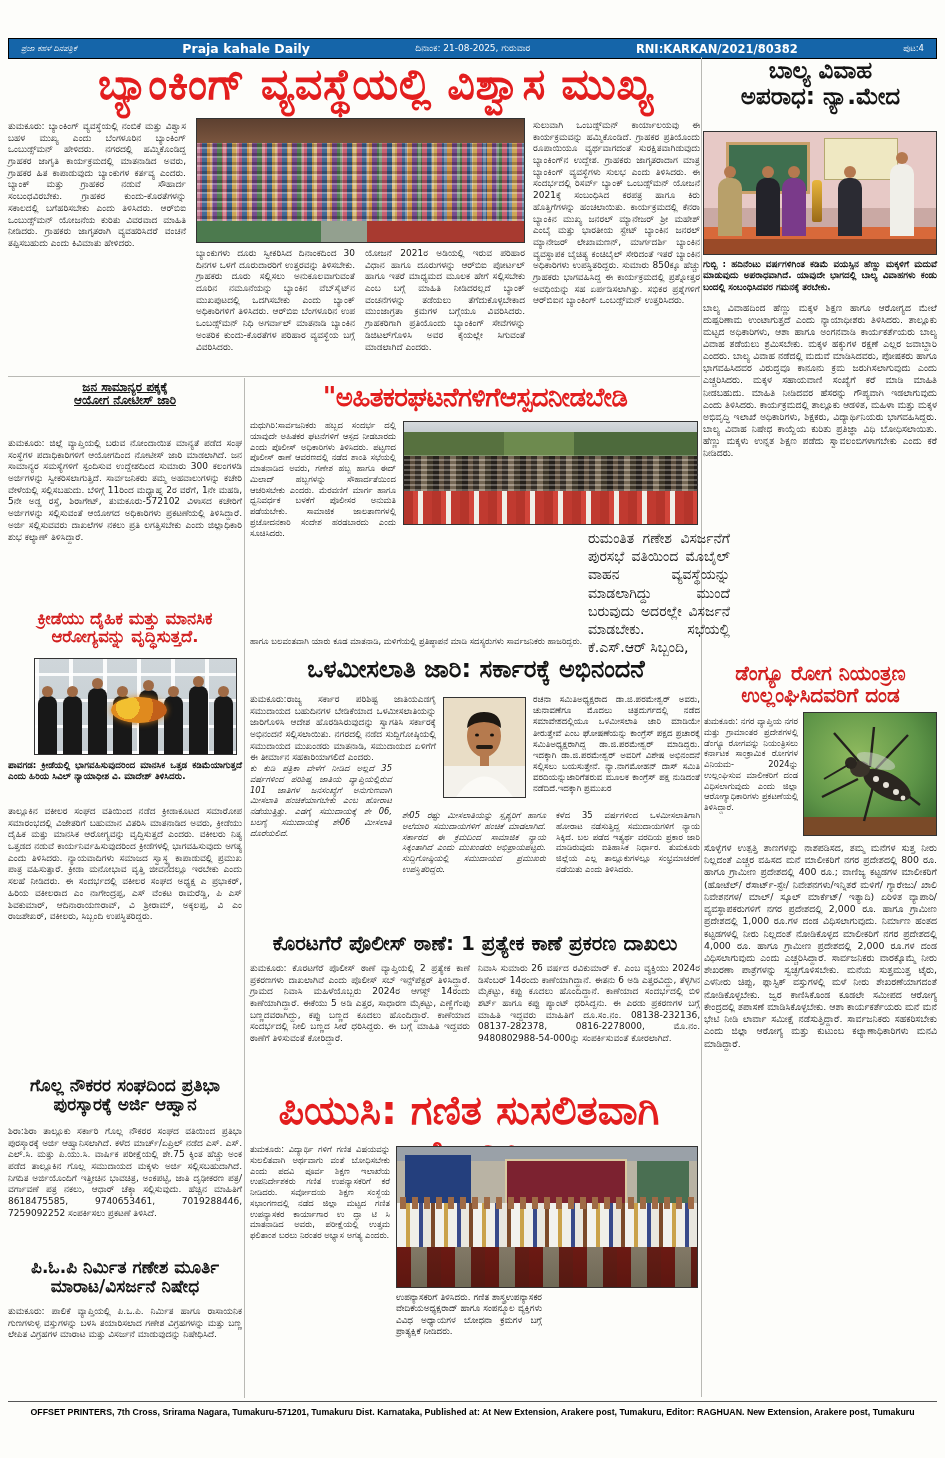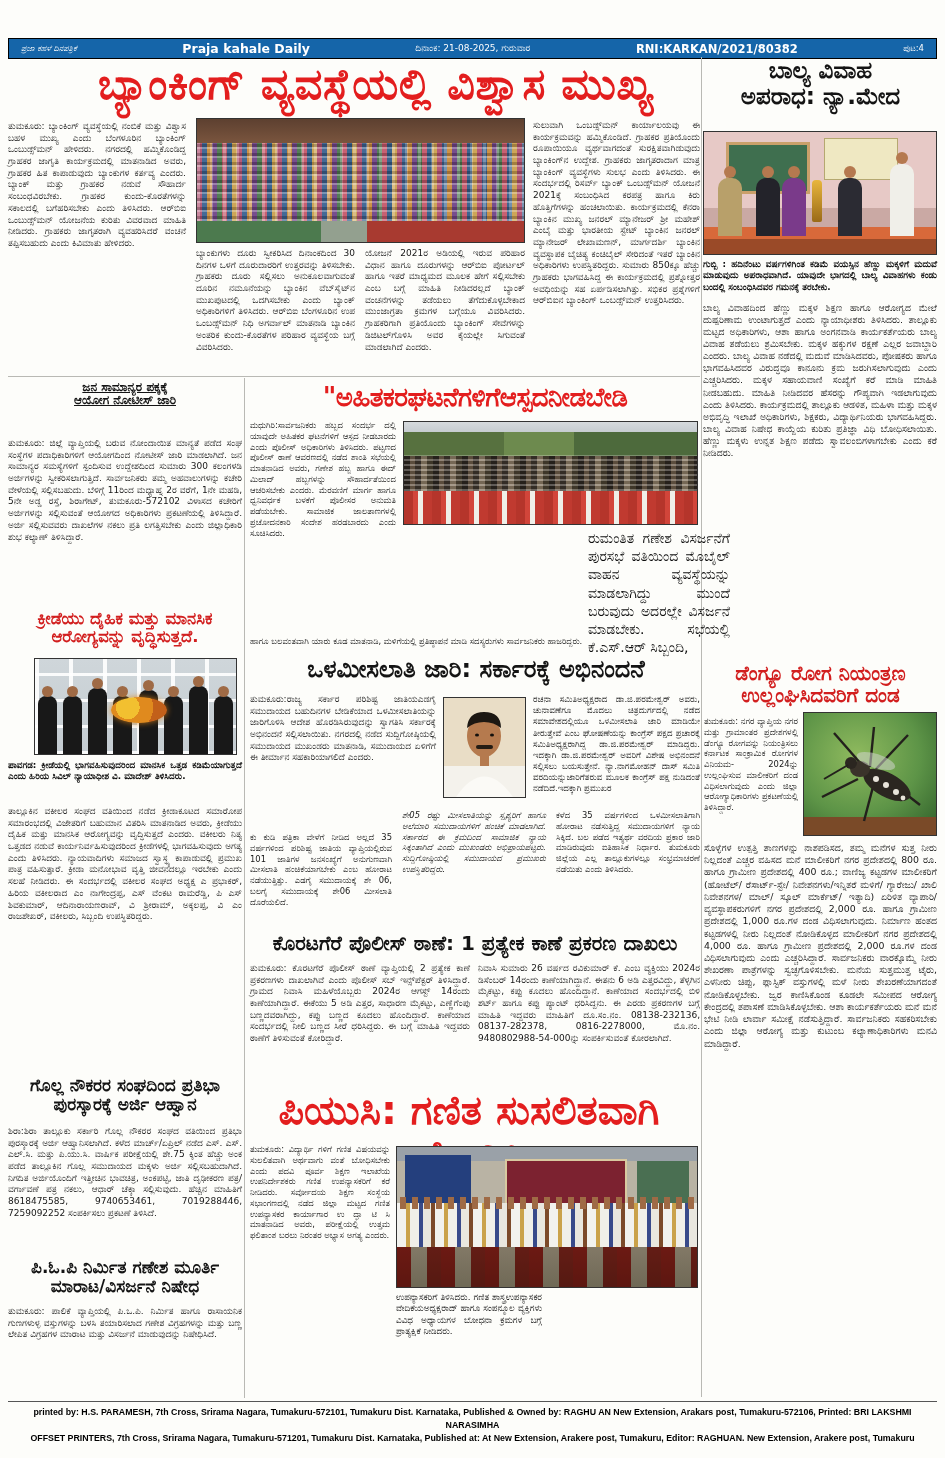--- a/index.html
+++ b/index.html
@@ -187,21 +187,21 @@
       <path d="M23 30 Q24 14 40 14 Q57 14 57 30 Q50 24 40 24 Q30 24 23 30 Z" fill="#1c1712"></path>
       <rect x="32" y="47" width="17" height="4" rx="2" fill="#241c14"></rect>
       <ellipse cx="33" cy="37" rx="2" ry="1.6" fill="#14100c"></ellipse>
       <ellipse cx="48" cy="37" rx="2" ry="1.6" fill="#14100c"></ellipse>
       <rect x="36" y="58" width="9" height="10" fill="#b57a4e"></rect>
     </svg>
   </div>
 
   <div class="abs body-txt" style="left:533px;top:694px;width:167px;height:112px;font-size:8.6px;">ರಚನಾ ಸಮಿತಿಅಧ್ಯಕ್ಷರಾದ ಡಾ.ಜಿ.ಪರಮೇಶ್ವರ್ ಅವರು, ಚುನಾವಣೆಗೂ ಮೊದಲು ಚಿತ್ರದುರ್ಗದಲ್ಲಿ ನಡೆದ ಸಮಾವೇಶದಲ್ಲಿಯೂ ಒಳಮೀಸಲಾತಿ ಜಾರಿ ಮಾಡಿಯೇ ತೀರುತ್ತೇವೆ ಎಂಬ ಘೋಷಣೆಯನ್ನು ಕಾಂಗ್ರೆಸ್ ಪಕ್ಷದ ಪ್ರಚಾರಕ್ಕೆ ಸಮಿತಿಅಧ್ಯಕ್ಷರಾಗಿದ್ದ ಡಾ.ಜಿ.ಪರಮೇಶ್ವರ್ ಮಾಡಿದ್ದರು. ಇದಕ್ಕಾಗಿ ಡಾ.ಜಿ.ಪರಮೇಶ್ವರ್ ಅವರಿಗೆ ವಿಶೇಷ ಅಭಿನಂದನೆ ಸಲ್ಲಿಸಲು ಬಯಸುತ್ತೇನೆ. ನ್ಯಾ.ನಾಗಮೋಹನ್ ದಾಸ್ ಸಮಿತಿ ವರದಿಯನ್ನುಜಾರಿಗೆತರುವ ಮೂಲಕ ಕಾಂಗ್ರೆಸ್ ಪಕ್ಷ ನುಡಿದಂತೆ ನಡೆದಿದೆ.ಇದಕ್ಕಾಗಿ ಪ್ರಮುಖರ</div>
 
-  <div class="abs body-txt sm" style="left:250px;top:832px;width:142px;height:116px;">ಕು ಕುಡಿ ಪತ್ರಿಕಾ ವೇಳೆಗೆ ನೀಡಿದ ಅಲ್ಲದೆ 35 ವರ್ಷಗಳಿಂದ ಪರಿಶಿಷ್ಟ ಜಾತಿಯ ವ್ಯಾಪ್ತಿಯಲ್ಲಿರುವ 101 ಜಾತಿಗಳ ಜನಸಂಖ್ಯೆಗೆ ಅನುಗುಣವಾಗಿ ಮೀಸಲಾತಿ ಹಂಚಿಕೆಯಾಗಬೇಕು ಎಂಬ ಹೋರಾಟ ನಡೆಯುತ್ತಿತ್ತು. ಎಡಗೈ ಸಮುದಾಯಕ್ಕೆ ಶೇ 06, ಬಲಗೈ ಸಮುದಾಯಕ್ಕೆ ಶೇ06 ಮೀಸಲಾತಿ ದೊರೆಯಲಿದೆ.</div>
+  <div class="abs body-txt sm" style="left:250px;top:763px;width:142px;height:116px;font-style:italic;">ಕು ಕುಡಿ ಪತ್ರಿಕಾ ವೇಳೆಗೆ ನೀಡಿದ ಅಲ್ಲದೆ 35 ವರ್ಷಗಳಿಂದ ಪರಿಶಿಷ್ಟ ಜಾತಿಯ ವ್ಯಾಪ್ತಿಯಲ್ಲಿರುವ 101 ಜಾತಿಗಳ ಜನಸಂಖ್ಯೆಗೆ ಅನುಗುಣವಾಗಿ ಮೀಸಲಾತಿ ಹಂಚಿಕೆಯಾಗಬೇಕು ಎಂಬ ಹೋರಾಟ ನಡೆಯುತ್ತಿತ್ತು. ಎಡಗೈ ಸಮುದಾಯಕ್ಕೆ ಶೇ 06, ಬಲಗೈ ಸಮುದಾಯಕ್ಕೆ ಶೇ06 ಮೀಸಲಾತಿ ದೊರೆಯಲಿದೆ.</div>
   <div class="abs body-txt sm" style="left:402px;top:810px;width:144px;height:116px;font-style:italic;">ಶೇ05 ರಷ್ಟು ಮೀಸಲಾತಿಯನ್ನು ಸ್ಪೃಶ್ಯರಿಗೆ ಹಾಗೂ ಅಲೆಮಾರಿ ಸಮುದಾಯಗಳಿಗೆ ಹಂಚಿಕೆ ಮಾಡಲಾಗಿದೆ. ಸರ್ಕಾರದ ಈ ಕ್ರಮದಿಂದ ಸಾಮಾಜಿಕ ನ್ಯಾಯ ಸಿಕ್ಕಂತಾಗಿದೆ ಎಂದು ಮುಖಂಡರು ಅಭಿಪ್ರಾಯಪಟ್ಟರು. ಸುದ್ದಿಗೋಷ್ಠಿಯಲ್ಲಿ ಸಮುದಾಯದ ಪ್ರಮುಖರು ಉಪಸ್ಥಿತರಿದ್ದರು.</div>
   <div class="abs body-txt sm" style="left:556px;top:810px;width:144px;height:116px;">ಕಳೆದ 35 ವರ್ಷಗಳಿಂದ ಒಳಮೀಸಲಾತಿಗಾಗಿ ಹೋರಾಟ ನಡೆಸುತ್ತಿದ್ದ ಸಮುದಾಯಗಳಿಗೆ ನ್ಯಾಯ ಸಿಕ್ಕಿದೆ. ಬಲ ಪಡೆದ ಇತ್ಯರ್ಥ ವರದಿಯ ಪ್ರಕಾರ ಜಾರಿ ಮಾಡಿರುವುದು ಐತಿಹಾಸಿಕ ನಿರ್ಧಾರ. ತುಮಕೂರು ಜಿಲ್ಲೆಯ ಎಲ್ಲ ತಾಲ್ಲೂಕುಗಳಲ್ಲೂ ಸಂಭ್ರಮಾಚರಣೆ ನಡೆಯಿತು ಎಂದು ತಿಳಿಸಿದರು.</div>
 
   <div class="abs hl" style="left:250px;top:932px;width:450px;font-size:20px;">ಕೊರಟಗೆರೆ ಪೊಲೀಸ್ ಠಾಣೆ: 1 ಪ್ರತ್ಯೇಕ ಕಾಣೆ ಪ್ರಕರಣ ದಾಖಲು</div>
   <div class="abs body-txt" style="left:250px;top:963px;width:220px;height:118px;">ತುಮಕೂರು: ಕೊರಟಗೆರೆ ಪೊಲೀಸ್ ಠಾಣೆ ವ್ಯಾಪ್ತಿಯಲ್ಲಿ 2 ಪ್ರತ್ಯೇಕ ಕಾಣೆ ಪ್ರಕರಣಗಳು ದಾಖಲಾಗಿವೆ ಎಂದು ಪೊಲೀಸ್ ಸಬ್ ಇನ್ಸ್‌ಪೆಕ್ಟರ್ ತಿಳಿಸಿದ್ದಾರೆ. ಗ್ರಾಮದ ನಿವಾಸಿ ಮಹಿಳೆಯೊಬ್ಬರು 2024ರ ಆಗಸ್ಟ್ 14ರಂದು ಕಾಣೆಯಾಗಿದ್ದಾರೆ. ಈಕೆಯು 5 ಅಡಿ ಎತ್ತರ, ಸಾಧಾರಣ ಮೈಕಟ್ಟು, ಎಣ್ಣೆಗೆಂಪು ಬಣ್ಣದವರಾಗಿದ್ದು, ಕಪ್ಪು ಬಣ್ಣದ ಕೂದಲು ಹೊಂದಿದ್ದಾರೆ. ಕಾಣೆಯಾದ ಸಂದರ್ಭದಲ್ಲಿ ನೀಲಿ ಬಣ್ಣದ ಸೀರೆ ಧರಿಸಿದ್ದರು. ಈ ಬಗ್ಗೆ ಮಾಹಿತಿ ಇದ್ದವರು ಠಾಣೆಗೆ ತಿಳಿಸುವಂತೆ ಕೋರಿದ್ದಾರೆ.</div>
   <div class="abs body-txt" style="left:478px;top:963px;width:222px;height:118px;">ನಿವಾಸಿ ಸುಮಾರು 26 ವರ್ಷದ ರವಿಕುಮಾರ್ ಕೆ. ಎಂಬ ವ್ಯಕ್ತಿಯು 2024ರ ಡಿಸೆಂಬರ್ 14ರಂದು ಕಾಣೆಯಾಗಿದ್ದಾನೆ. ಈತನು 6 ಅಡಿ ಎತ್ತರವಿದ್ದು, ತೆಳ್ಳಗಿನ ಮೈಕಟ್ಟು, ಕಪ್ಪು ಕೂದಲು ಹೊಂದಿದ್ದಾನೆ. ಕಾಣೆಯಾದ ಸಂದರ್ಭದಲ್ಲಿ ಬಿಳಿ ಶರ್ಟ್ ಹಾಗೂ ಕಪ್ಪು ಪ್ಯಾಂಟ್ ಧರಿಸಿದ್ದನು. ಈ ಎರಡು ಪ್ರಕರಣಗಳ ಬಗ್ಗೆ ಮಾಹಿತಿ ಇದ್ದವರು ಮಾಹಿತಿಗೆ ದೂ.ಸಂ.ನಂ. 08138-232136, 08137-282378, 0816-2278000, ಮೊ.ನಂ. 9480802988-54-000ನ್ನು ಸಂಪರ್ಕಿಸುವಂತೆ ಕೋರಲಾಗಿದೆ.</div>
 
   <div class="abs hl red" style="left:244px;top:1088px;width:450px;font-size:40px;">ಪಿಯುಸಿ: ಗಣಿತ ಸುಸಲಿತವಾಗಿ ಬೋಧಿಸಿ</div>
 
   <div class="abs body-txt sm" style="left:250px;top:1144px;width:140px;height:252px;">ತುಮಕೂರು: ವಿದ್ಯಾರ್ಥಿ ಗಳಿಗೆ ಗಣಿತ ವಿಷಯವನ್ನು ಸುಲಲಿತವಾಗಿ ಅರ್ಥವಾಗು ವಂತೆ ಬೋಧಿಸಬೇಕು ಎಂದು ಪದವಿ ಪೂರ್ವ ಶಿಕ್ಷಣ ಇಲಾಖೆಯ ಉಪನಿರ್ದೇಶಕರು ಗಣಿತ ಉಪನ್ಯಾಸಕರಿಗೆ ಕರೆ ನೀಡಿದರು. ಸರ್ವೋದಯ ಶಿಕ್ಷಣ ಸಂಸ್ಥೆಯ ಸಭಾಂಗಣದಲ್ಲಿ ನಡೆದ ಜಿಲ್ಲಾ ಮಟ್ಟದ ಗಣಿತ ಉಪನ್ಯಾಸಕರ ಕಾರ್ಯಾಗಾರ ಉ ದ್ಘಾ ಟಿ ಸಿ ಮಾತನಾಡಿದ ಅವರು, ಪರೀಕ್ಷೆಯಲ್ಲಿ ಉತ್ತಮ ಫಲಿತಾಂಶ ಬರಲು ನಿರಂತರ ಅಭ್ಯಾಸ ಅಗತ್ಯ ಎಂದರು.</div>
@@ -253,17 +253,16 @@
       <circle cx="47" cy="50" r="6" fill="#2b2620"></circle>
       <path d="M44 52 L20 66" stroke="#23201c" stroke-width="2"></path>
       <ellipse cx="72" cy="48" rx="20" ry="7" transform="rotate(18 72 48)" fill="#cfd4cc" opacity="0.55"></ellipse>
     </svg>
   </div>
 
   <div class="abs body-txt" style="left:704px;top:842px;width:233px;height:552px;font-size:9.4px;">ಸೊಳ್ಳೆಗಳ ಉತ್ಪತ್ತಿ ತಾಣಗಳನ್ನು ನಾಶಪಡಿಸದ, ತಮ್ಮ ಮನೆಗಳ ಸುತ್ತ ನೀರು ನಿಲ್ಲದಂತೆ ಎಚ್ಚರ ವಹಿಸದ ಮನೆ ಮಾಲೀಕರಿಗೆ ನಗರ ಪ್ರದೇಶದಲ್ಲಿ 800 ರೂ. ಹಾಗೂ ಗ್ರಾಮೀಣ ಪ್ರದೇಶದಲ್ಲಿ 400 ರೂ.; ವಾಣಿಜ್ಯ ಕಟ್ಟಡಗಳ ಮಾಲೀಕರಿಗೆ (ಹೋಟೆಲ್/ ರೆಸಾರ್ಟ್-ಸ್ಟೇ/ ನಿವೇಶನಗಳು/ಇನ್ನಿತರೆ ಮಳಿಗೆ/ ಗ್ಯಾರೇಜು/ ಖಾಲಿ ನಿವೇಶನಗಳ/ ಮಾಲ್/ ಸ್ಕೂಲ್ ಮಾರ್ಕೆಟ್/ ಇತ್ಯಾದಿ) ಏರಿಳಿತ ವ್ಯಾಪಾರಿ/ ವ್ಯವಸ್ಥಾಪಕರುಗಳಿಗೆ ನಗರ ಪ್ರದೇಶದಲ್ಲಿ 2,000 ರೂ. ಹಾಗೂ ಗ್ರಾಮೀಣ ಪ್ರದೇಶದಲ್ಲಿ 1,000 ರೂ.ಗಳ ದಂಡ ವಿಧಿಸಲಾಗುವುದು. ನಿರ್ಮಾಣ ಹಂತದ ಕಟ್ಟಡಗಳಲ್ಲಿ ನೀರು ನಿಲ್ಲದಂತೆ ನೋಡಿಕೊಳ್ಳದ ಮಾಲೀಕರಿಗೆ ನಗರ ಪ್ರದೇಶದಲ್ಲಿ 4,000 ರೂ. ಹಾಗೂ ಗ್ರಾಮೀಣ ಪ್ರದೇಶದಲ್ಲಿ 2,000 ರೂ.ಗಳ ದಂಡ ವಿಧಿಸಲಾಗುವುದು ಎಂದು ಎಚ್ಚರಿಸಿದ್ದಾರೆ. ಸಾರ್ವಜನಿಕರು ವಾರಕ್ಕೊಮ್ಮೆ ನೀರು ಶೇಖರಣಾ ಪಾತ್ರೆಗಳನ್ನು ಸ್ವಚ್ಛಗೊಳಿಸಬೇಕು. ಮನೆಯ ಸುತ್ತಮುತ್ತ ಟೈರು, ಎಳನೀರು ಚಿಪ್ಪು, ಪ್ಲಾಸ್ಟಿಕ್ ವಸ್ತುಗಳಲ್ಲಿ ಮಳೆ ನೀರು ಶೇಖರಣೆಯಾಗದಂತೆ ನೋಡಿಕೊಳ್ಳಬೇಕು. ಜ್ವರ ಕಾಣಿಸಿಕೊಂಡ ಕೂಡಲೇ ಸಮೀಪದ ಆರೋಗ್ಯ ಕೇಂದ್ರದಲ್ಲಿ ತಪಾಸಣೆ ಮಾಡಿಸಿಕೊಳ್ಳಬೇಕು. ಆಶಾ ಕಾರ್ಯಕರ್ತೆಯರು ಮನೆ ಮನೆ ಭೇಟಿ ನೀಡಿ ಲಾರ್ವಾ ಸಮೀಕ್ಷೆ ನಡೆಸುತ್ತಿದ್ದಾರೆ. ಸಾರ್ವಜನಿಕರು ಸಹಕರಿಸಬೇಕು ಎಂದು ಜಿಲ್ಲಾ ಆರೋಗ್ಯ ಮತ್ತು ಕುಟುಂಬ ಕಲ್ಯಾಣಾಧಿಕಾರಿಗಳು ಮನವಿ ಮಾಡಿದ್ದಾರೆ.</div>
 
   <div class="abs hline" style="left:8px;top:1401px;width:929px;background:#555;"></div>
   <div class="abs footer" style="left:8px;top:1406px;width:929px;">
-    <div>printed by: H.S. PARAMESH, 7th Cross, Srirama Nagara, Tumakuru-572101, Tumakuru Dist. Karnataka, Published &amp; Owned by: RAGHU AN New Extension, Arakars post, Tumakuru-572106, Printed: BRI LAKSHMI NARASIMHA</div>
     <div>OFFSET PRINTERS, 7th Cross, Srirama Nagara, Tumakuru-571201, Tumakuru Dist. Karnataka, Published at: At New Extension, Arakere post, Tumakuru, Editor: RAGHUAN. New Extension, Arakere post, Tumakuru</div>
   </div>
 
 </div>
 
 </body></html>

